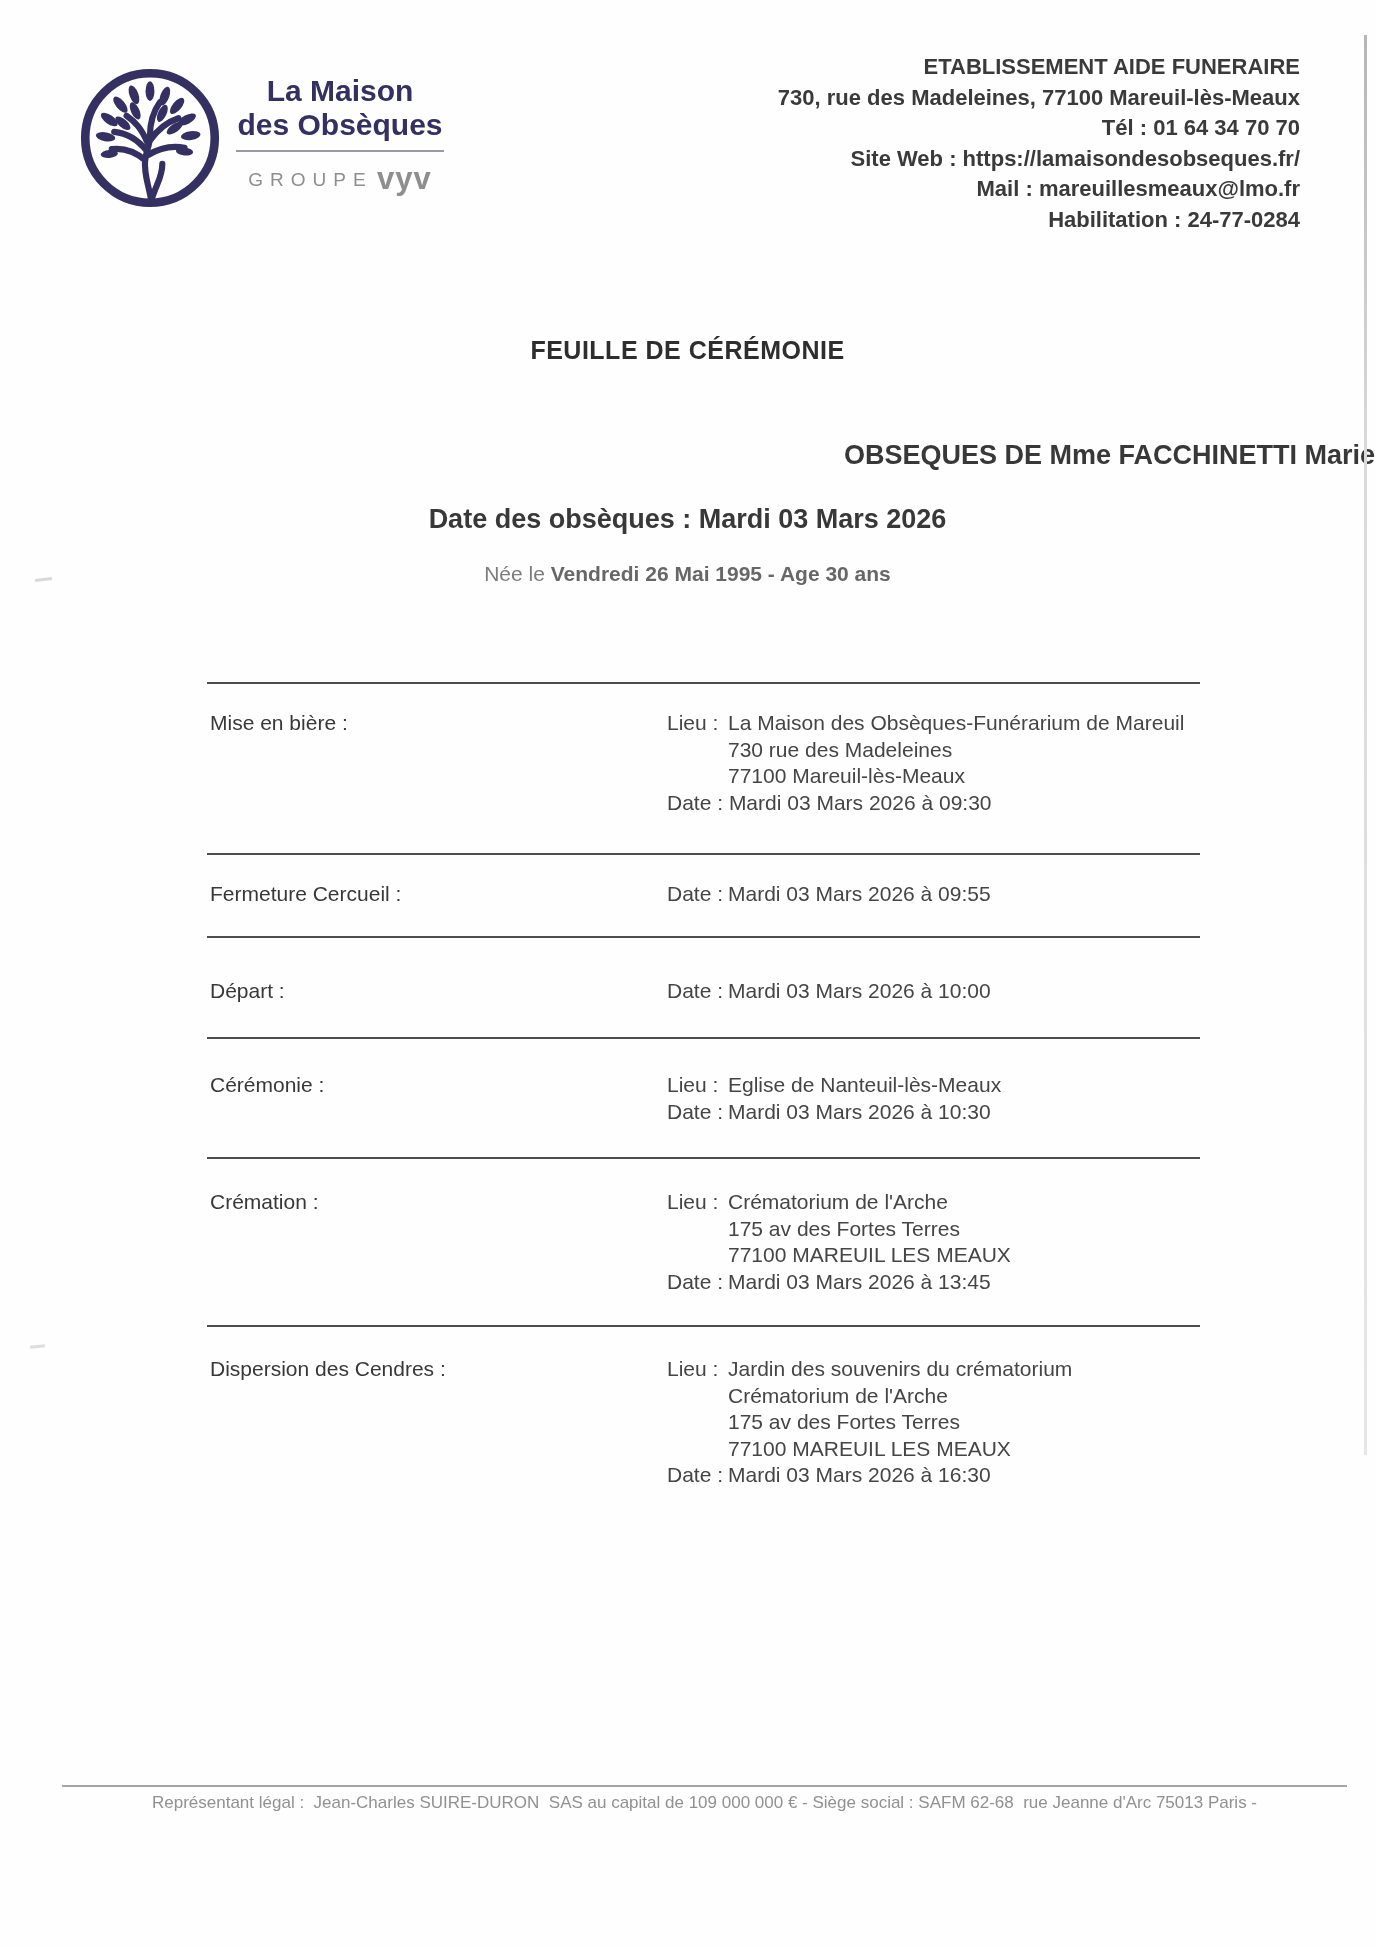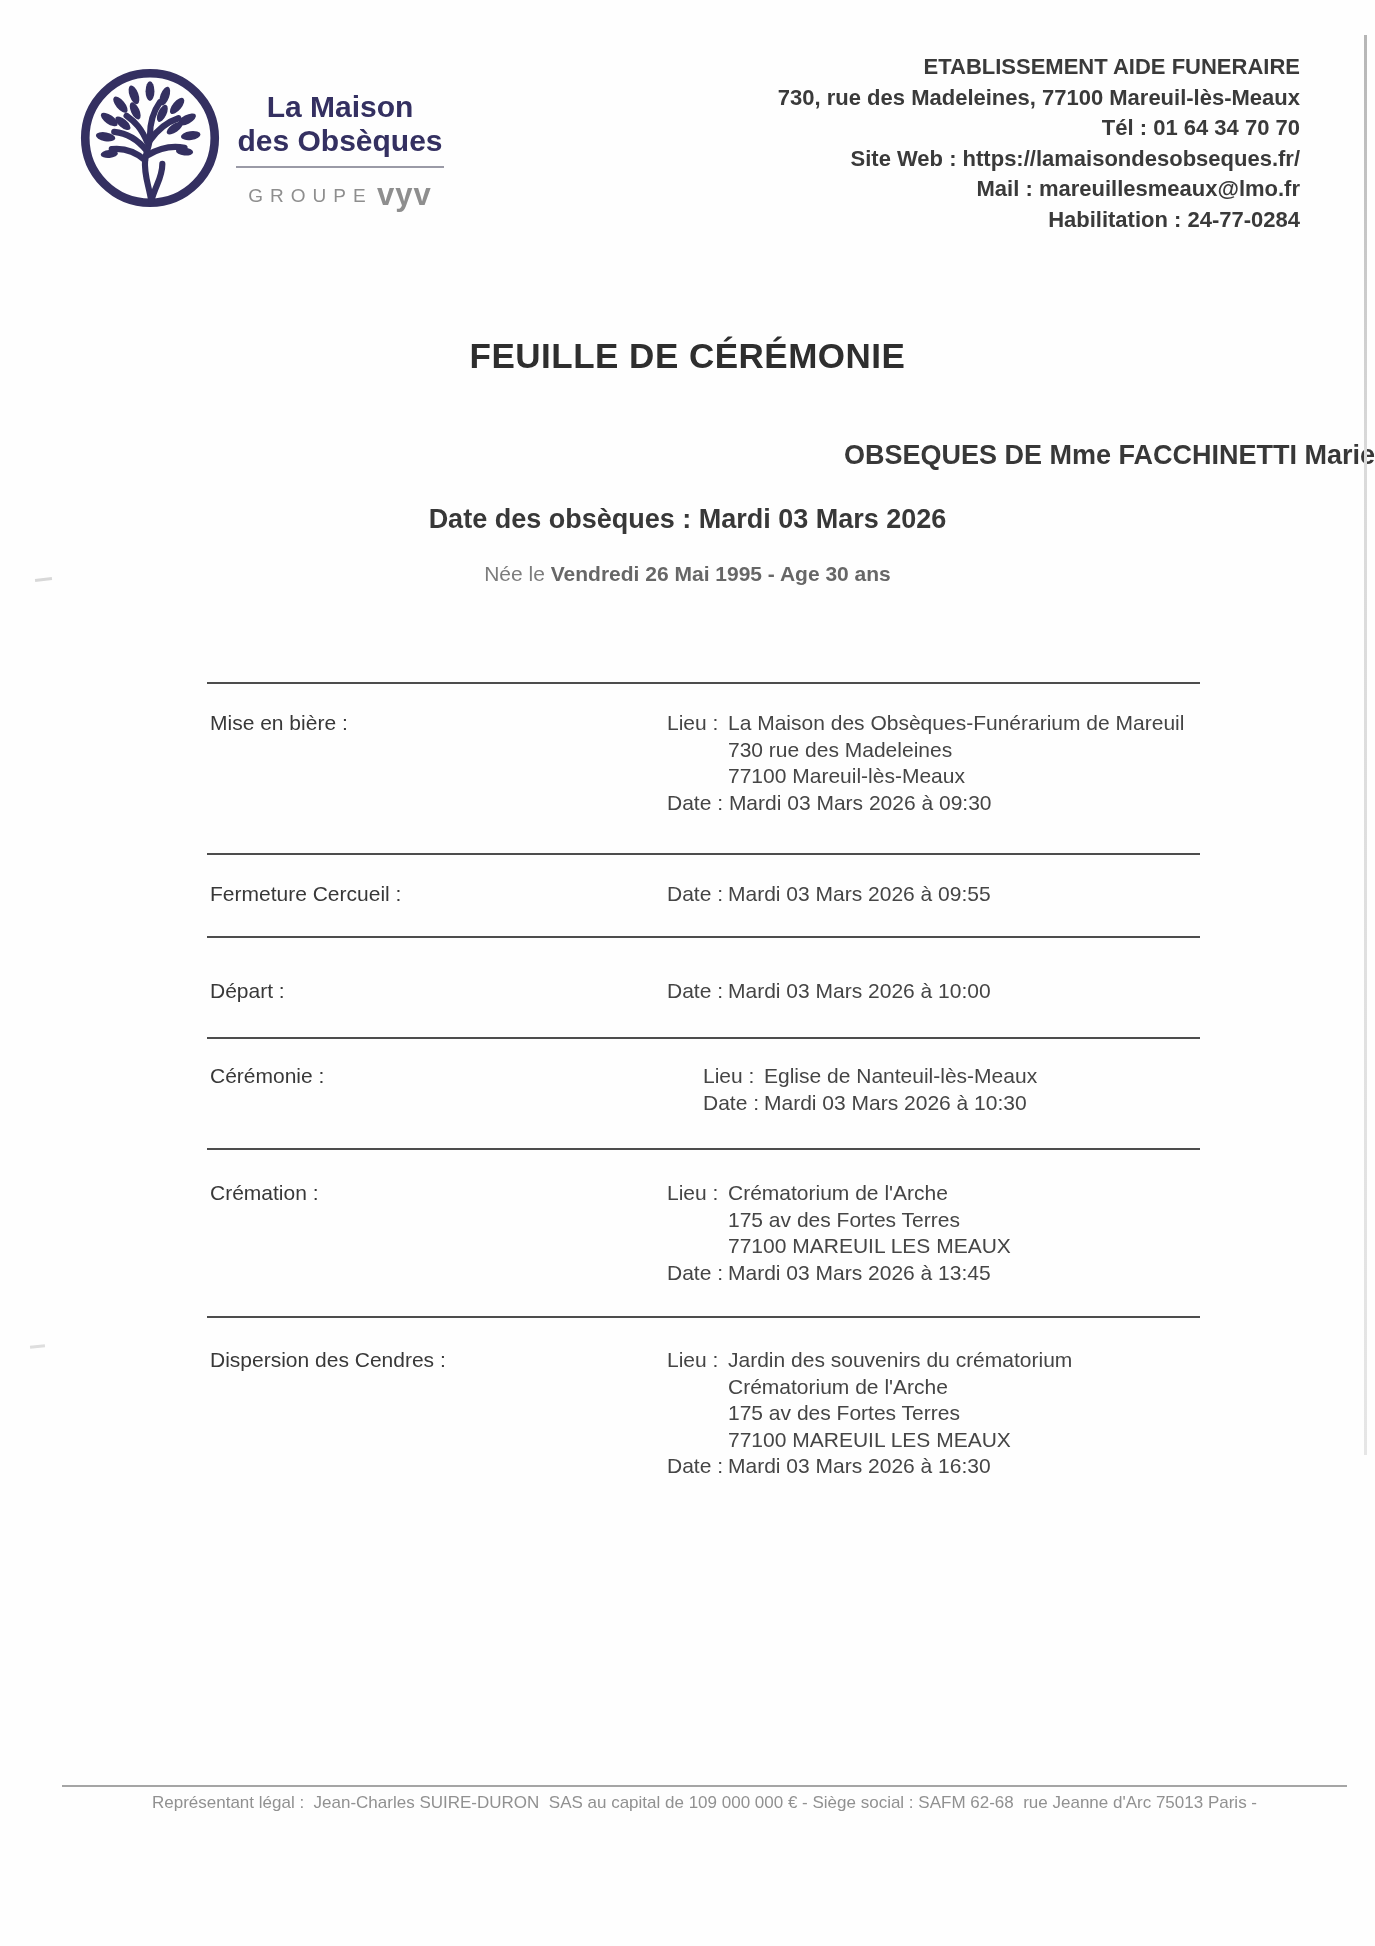--- a/index.html
+++ b/index.html
@@ -4,53 +4,53 @@
 <style>
   html,body{margin:0;padding:0;}
   body{
     width:1375px;height:1946px;position:relative;background:#fefefe;
     font-family:"Liberation Sans","DejaVu Sans",sans-serif;color:#424242;
     overflow:hidden;
   }
   
   .brand{position:absolute;left:76px;top:64px;display:flex;}
   .tree{width:148px;height:148px;}
-  .brand-text{position:absolute;left:158px;top:26px;width:212px;text-align:center;}
+  .brand-text{position:absolute;left:158px;top:10px;width:212px;text-align:center;}
   .brand-name{color:#343061;font-weight:bold;font-size:30px;line-height:34px;letter-spacing:0px;}
   .brand-rule{border-top:2px solid #9a9aa6;margin:8px 2px 9px 2px;}
   .brand-group{color:#8e8e8e;white-space:nowrap;}
   .brand-group .grp{font-size:19px;letter-spacing:7px;vertical-align:3px;}
   .brand-group .vyv{font-size:31px;font-weight:bold;letter-spacing:1px;}
   
   .header-right{
     position:absolute;top:52px;right:75px;text-align:right;
     font-weight:bold;font-size:22px;line-height:30.5px;color:#3a3a3a;
   }
   
   .doc-title{position:absolute;top:336px;left:0;width:1375px;text-align:center;
-    font-size:35px;font-weight:bold;color:#2e2e2e;letter-spacing:0.5px;}
+    font-size:25px;font-weight:bold;color:#2e2e2e;letter-spacing:0.5px;}
   .doc-subtitle{position:absolute;top:440px;left:0;width:1375px;text-align:right;
     font-size:27px;font-weight:bold;color:#383838;}
   .doc-dateline{position:absolute;top:504px;left:0;width:1375px;text-align:center;
     font-size:27px;font-weight:bold;color:#383838;}
   .doc-birth{position:absolute;top:562px;left:0;width:1375px;text-align:center;
     font-size:21px;color:#7c7c7c;white-space:pre-wrap;}
   .doc-birth .rest{font-weight:bold;color:#676767;}
   
   .sections{position:absolute;left:207px;top:682px;width:993px;}
   .section{border-top:2px solid #4d4d4d;display:flex;}
   .sec-label{width:460px;box-sizing:border-box;padding-left:3px;
     font-size:21px;font-weight:normal;color:#383838;line-height:26.5px;}
   .sec-body{flex:1;font-size:21px;line-height:26.5px;color:#454545;}
   .row{white-space:pre-wrap;}
   .row .k{display:inline-block;min-width:61px;}
   .s0{padding-top:26px;padding-bottom:37px;}
   .s1{padding-top:26px;padding-bottom:28px;}
   .s2{padding-top:40px;padding-bottom:33px;}
-  .s3{padding-top:24px;padding-bottom:32px;gap:36px;}
+  .s3{padding-top:33px;padding-bottom:32px;}
   .s4{padding-top:30px;padding-bottom:30px;}
   .s5{padding-top:29px;padding-bottom:0;}
   
   .footer{
     position:absolute;left:62px;top:1785px;width:1285px;
     border-top:2px solid #a5a5a5;padding-top:6px;
     text-align:center;color:#919191;font-size:17px;line-height:20.5px;
   }
   .footer div{white-space:pre-wrap;}
   

